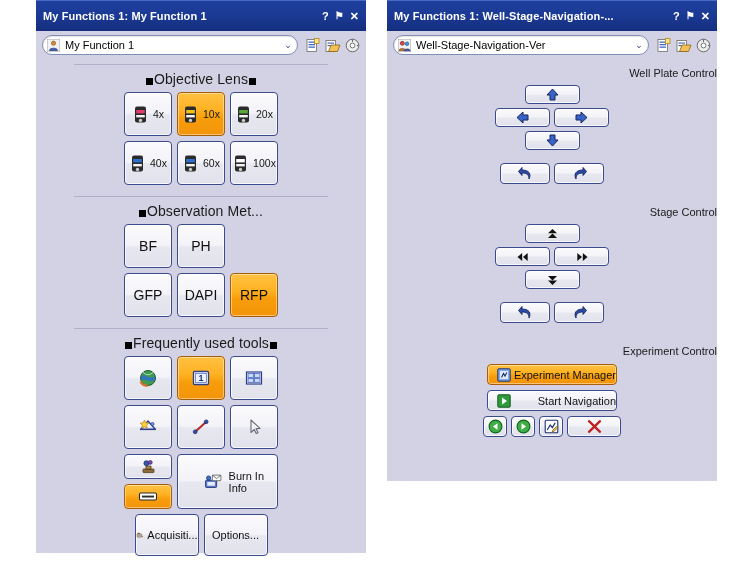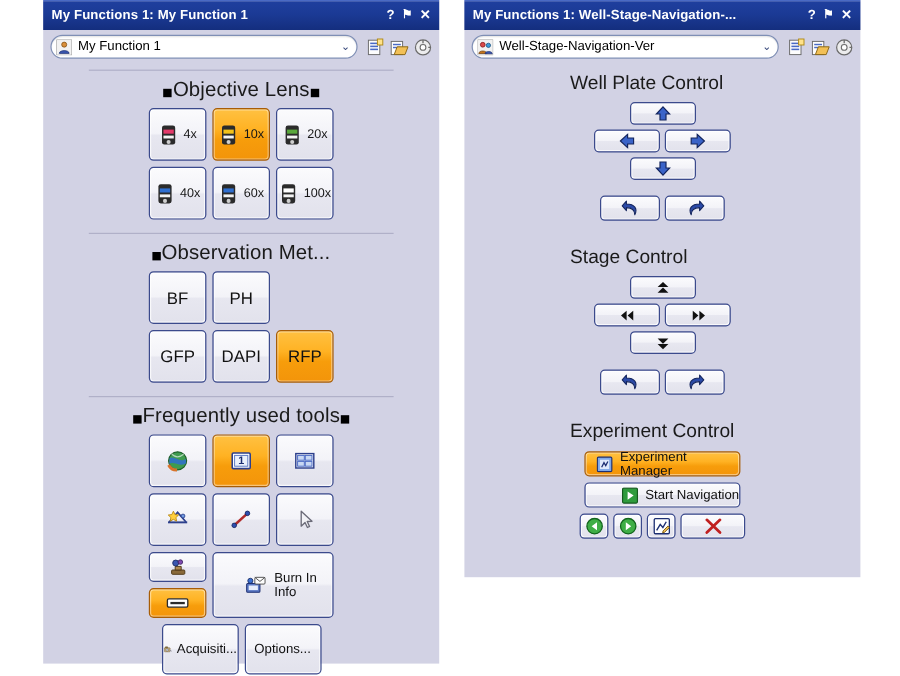--- a/index.html
+++ b/index.html
@@ -12,21 +12,21 @@
   }
   .root { position: relative; width: 750px; height: 563px; background:#fff; }
 
   
   .panel { position: absolute; background: #d2d2e4; }
   #panel-left  { left: 36px;  top: 0;  width: 330px; height: 553px; }
   #panel-right { left: 387px; top: 0;  width: 330px; height: 481px; }
 
   
   .titlebar {
-    height: 25px; width: 100%;
+    height: 31px; width: 100%;
     background: linear-gradient(to bottom, #1f3f9e 0%, #1b3a95 45%, #142e7e 100%);
     display: flex; align-items: center;
     padding: 0 4px 0 7px;
     border-top: 1px solid #4a6ac4;
   }
   .titlebar-text {
     color: #ffffff; font-size: 11px; font-weight: bold;
     white-space: nowrap; overflow: hidden; text-overflow: ellipsis;
     flex: 1; letter-spacing: 0.1px;
   }
@@ -54,30 +54,30 @@
   }
   .combo-caret {
     width: 14px; text-align: center; font-size: 9px; color: #36477a;
   }
   .tool-icons { display: flex; align-items: center; gap: 3px; padding-left: 2px; }
   .tool-ic { width: 17px; height: 17px; display:block; cursor: pointer; }
 
   
   .sep { height: 1px; background: #b0b0c8; margin: 5px 38px 0 38px; }
   .sect-title {
-    text-align: center; font-size: 17px; color: #1a1a1a;
+    text-align: center; font-size: 14px; color: #1a1a1a;
     padding: 6px 0 5px 0; letter-spacing: .1px;
   }
   .bullet {
     display: inline-block; width: 7px; height: 7px;
     background: #000; vertical-align: -1px;
   }
   .sect-title .bullet:first-child { margin-right: 1px; }
   .sect-title .bullet:last-child  { margin-left: 1px; }
-  .sect-title-plain { text-align: left; font-size: 16px; color: #1a1a1a; padding-left: 88px; }
+  .sect-title-plain { text-align: right; font-size: 11px; color: #1a1a1a; padding-left: 88px; }
 
   
   .btn {
     background: linear-gradient(to bottom, #fbfbfd 0%, #f3f3f8 48%, #e7e7f0 52%, #e2e2ec 100%);
     border: 1px solid #3b4a8c; border-radius: 4px;
     display: flex; align-items: center; justify-content: center;
     cursor: pointer; user-select: none;
     font-size: 11px; color: #111;
     box-shadow: inset 0 0 0 1px rgba(255,255,255,.75);
   }
@@ -119,21 +119,21 @@
 
   
   .navpad { display: flex; flex-direction: column; align-items: center; gap: 4px; }
   .navrow { display: flex; gap: 4px; justify-content: center; }
   .nbtn { width: 55px; height: 19px; }
   .urrow { display: flex; gap: 4px; justify-content: center; margin-top: 13px; }
   .urbtn { width: 50px; height: 21px; }
 
   
   .expwrap { display: flex; flex-direction: column; align-items: center; gap: 5px; }
-  .expbtn { width: 130px; height: 21px; gap: 6px; font-size: 11px; justify-content: flex-end; padding-left: 9px; }
+  .expbtn { width: 130px; height: 21px; font-size: 11px; justify-content: space-between; padding-left: 9px; }
   .exprow { display: flex; gap: 4px; justify-content: center; }
   .xbtn { width: 24px; height: 21px; }
   .xbtn.big { width: 54px; }
 
   svg { display: block; }
 </style>
 </head>
 <body>
 
 <div class="root">

